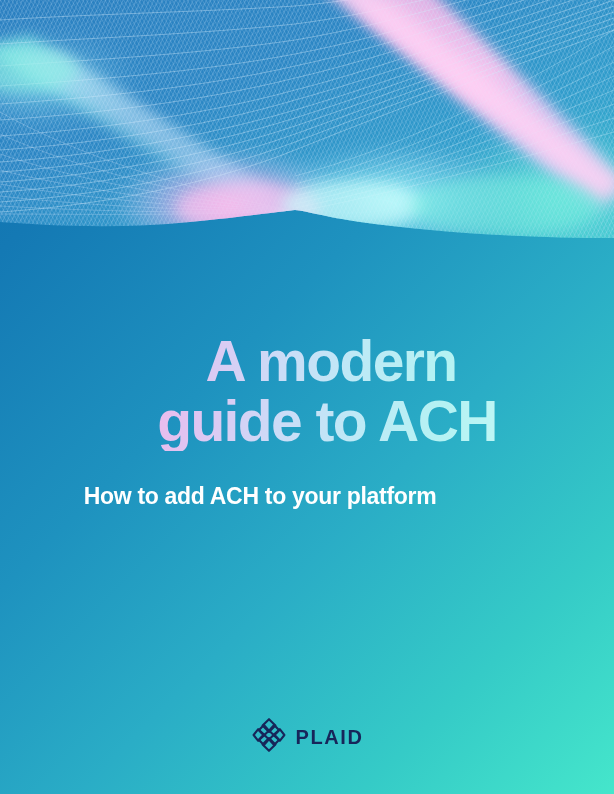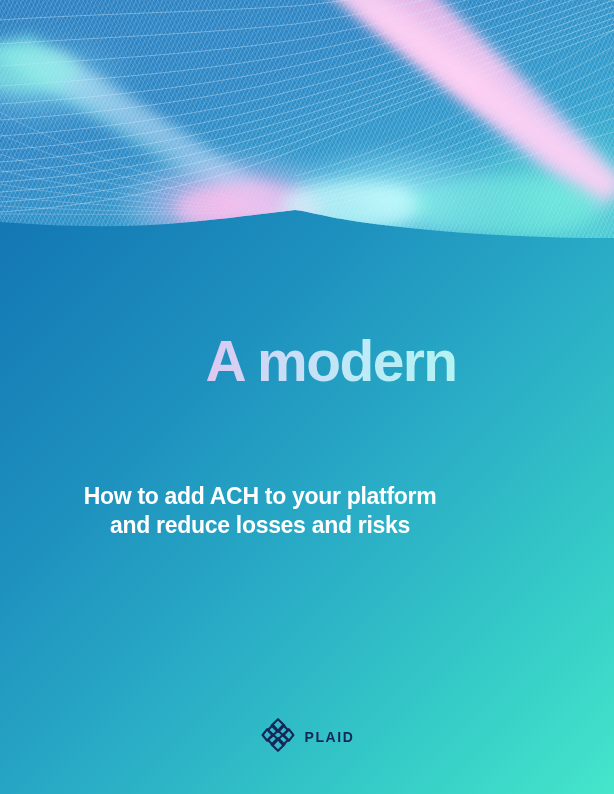--- a/index.html
+++ b/index.html
@@ -75,21 +75,21 @@
     position:absolute;
     left:0; top:715px; width:614px;
     display:flex;
     align-items:center;
     justify-content:center;
     gap:9px;
   }
   #logo-mark { display:block; }
   #logo-word {
     color:#17265a;
-    font-size:14px;
+    font-size:20px;
     font-weight:700;
     letter-spacing:1.6px;
     line-height:21px;
   }
 </style>
 </head>
 <body>
 
 <div id="cover">
 
@@ -224,25 +224,25 @@
         <ellipse cx="248" cy="208" rx="72" ry="26" fill="#ffc0ee" opacity="0.6" filter="url(#soft)"></ellipse>
         <ellipse cx="352" cy="205" rx="70" ry="24" fill="#c9fbfb" opacity="0.65" filter="url(#soft)"></ellipse>
         <ellipse cx="505" cy="206" rx="95" ry="30" fill="#7af0e0" opacity="0.45" filter="url(#soft)"></ellipse>
         <ellipse cx="20" cy="70" rx="58" ry="22" fill="#8cf2e4" opacity="0.55" filter="url(#soft)"></ellipse>
       </g>
     </svg>
   </div>
 
   <div id="title-block">
     <div class="title-line l1">A modern</div>
+    <div class="title-line l2">guide to ACH</div>
   </div>
 
   <div id="subtitle">
     <span class="sub-line">How to add ACH to your platform</span>
-    <span class="sub-line">and reduce losses and risks</span>
   </div>
 
   <div id="logo">
     <span id="logo-mark">
       <svg width="36" height="40" viewBox="0 0 36 40" xmlns="http://www.w3.org/2000/svg" aria-hidden="true">
         <g fill="none" stroke="#17265a" stroke-width="2.1" stroke-linejoin="round">
 
           <path d="M18 4.2 L24.4 10.6 L18 17 L11.6 10.6 Z"></path>
           <path d="M18 23 L24.4 29.4 L18 35.8 L11.6 29.4 Z"></path>
           <path d="M7.2 14.2 L13.6 20 L7.2 25.8 L2.6 20 Z"></path>

